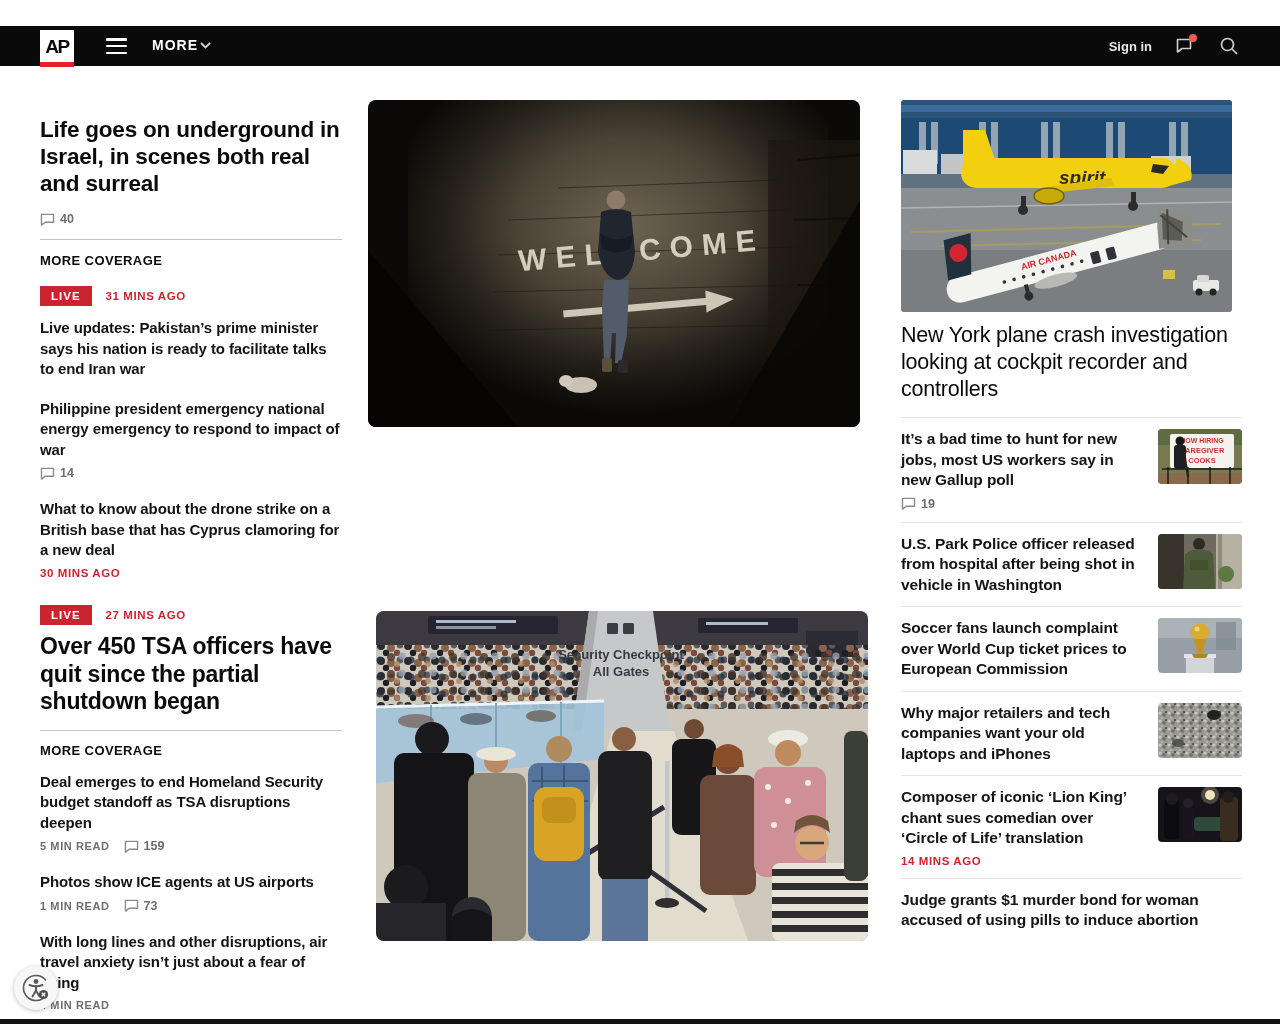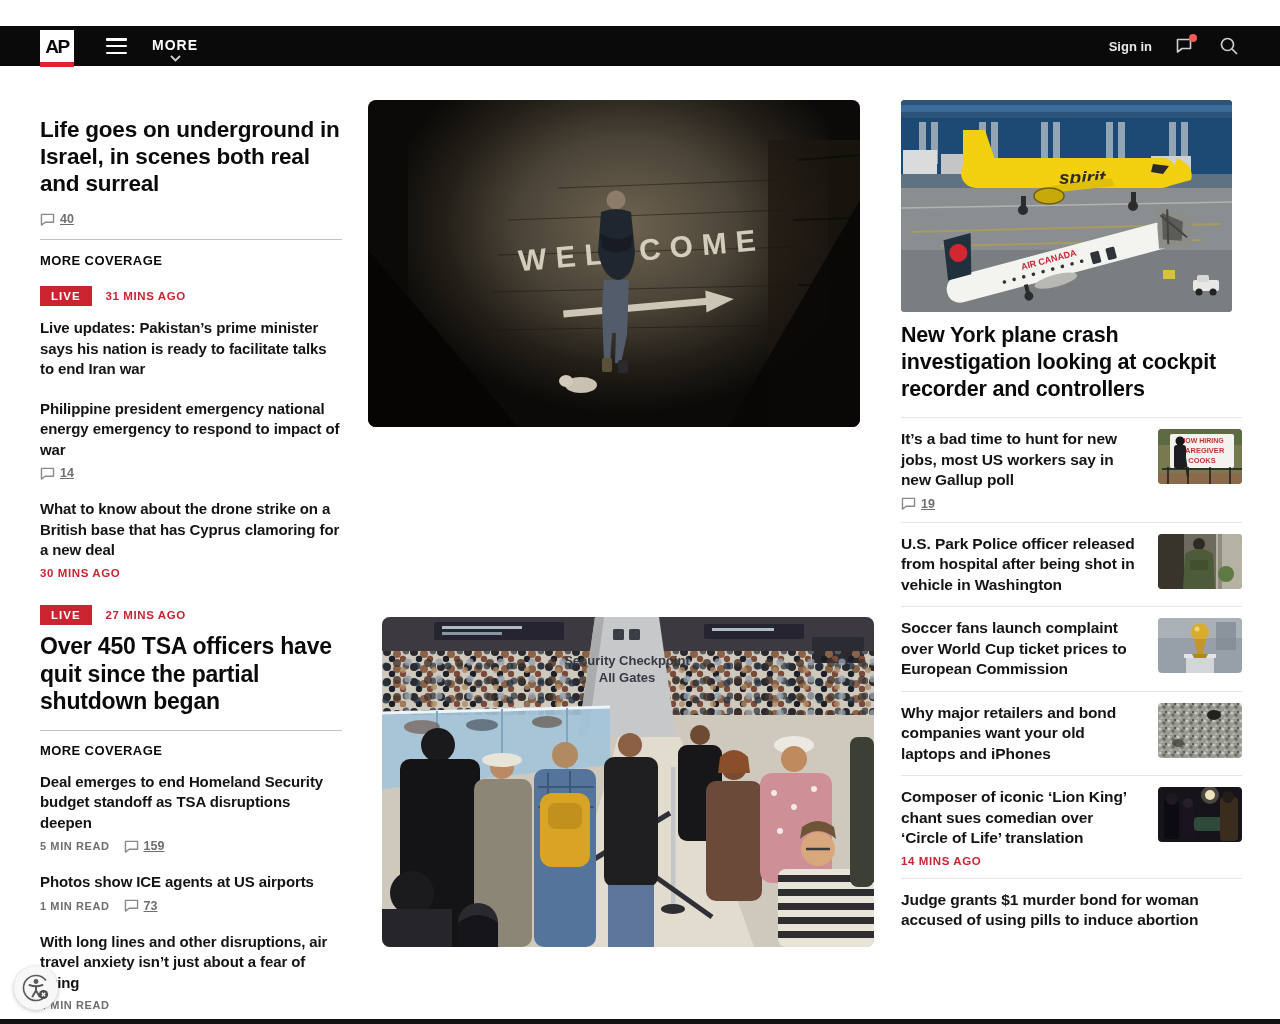--- a/index.html
+++ b/index.html
@@ -7,35 +7,35 @@
   body{font-family:"Liberation Sans", sans-serif;-webkit-font-smoothing:antialiased;}
   #page{position:relative;width:1280px;height:1024px;background:#fff;overflow:hidden;}
 
   
   .topbar{position:absolute;left:0;top:0;width:1280px;height:40px;background:#0a0a0a;z-index:20;margin-top:26px;}
   .ap-logo{position:absolute;left:40px;top:4px;width:34px;height:37px;background:#fff;border-bottom:5px solid #e8202e;
            display:flex;align-items:center;justify-content:center;cursor:pointer;}
   .ap-logo span{font-weight:900;font-size:19px;letter-spacing:-1.5px;color:#0a0a0a;line-height:1;}
   .hamburger{position:absolute;left:106px;top:12px;width:21px;height:16px;display:flex;flex-direction:column;justify-content:space-between;cursor:pointer;}
   .hamburger i{display:block;height:2.5px;background:#fff;border-radius:1px;}
-  .nav-more{position:absolute;left:152px;top:11px;color:#fff;font-size:14px;font-weight:700;letter-spacing:1px;display:flex;align-items:center;gap:2px;cursor:pointer;flex-direction:column;}
+  .nav-more{position:absolute;left:152px;top:11px;color:#fff;font-size:14px;font-weight:700;letter-spacing:1px;display:flex;align-items:center;gap:2px;cursor:pointer;}
   .nav-right{position:absolute;right:40px;top:0;height:40px;display:flex;align-items:center;gap:22px;}
   .sign-in{color:#e8e8e8;font-size:13px;font-weight:600;cursor:pointer;}
   .icon-btn{position:relative;width:22px;height:22px;cursor:pointer;display:flex;align-items:center;justify-content:center;}
   .red-dot{position:absolute;right:-1px;top:-1px;width:8px;height:8px;border-radius:50%;background:#f25c54;}
 
   
   .headline-xl{font-size:22.5px;line-height:27px;font-weight:800;color:#0a0a0a;letter-spacing:-0.2px;cursor:pointer;margin-top:16px;}
-  .headline-l{font-size:21.5px;line-height:27px;font-weight:700;color:#0a0a0a;letter-spacing:-0.2px;cursor:pointer;}
+  .headline-l{font-size:21.5px;line-height:27px;font-weight:400;color:#0a0a0a;letter-spacing:-0.2px;cursor:pointer;}
   .kicker{font-size:13px;font-weight:800;color:#0a0a0a;letter-spacing:0.4px;}
   .divider{border-top:1px solid #c4c4c4;}
   .divider-light{border-top:1px solid #e6e6e6;}
   .art-title{font-size:15px;line-height:20.5px;font-weight:700;color:#141414;letter-spacing:-0.1px;cursor:pointer;}
   .meta-row{display:flex;align-items:center;gap:14px;margin-top:6px;}
-  .comments{display:flex;align-items:center;gap:5px;color:#6e6e6e;font-size:12.5px;font-weight:600;cursor:pointer;text-decoration:underline;}
+  .comments{display:flex;align-items:center;gap:5px;color:#6e6e6e;font-size:12.5px;font-weight:600;cursor:pointer;}
   .meta-read{color:#6e6e6e;font-size:11px;font-weight:700;letter-spacing:0.6px;}
   .time-red{color:#cb2431;font-size:11.5px;font-weight:800;letter-spacing:0.6px;}
   .live-row{display:flex;align-items:center;gap:14px;}
   .live-badge{background:#cb2431;color:#fff;font-size:11.5px;font-weight:800;letter-spacing:1px;padding:4px 11px;}
 
   
   .left-col{position:absolute;left:40px;top:100px;width:302px;}
   .left-col2{position:absolute;left:40px;top:605px;width:302px;}
   .figure{position:absolute;border-radius:8px;overflow:hidden;cursor:pointer;background:#f9a8d4;}
   .fig-tunnel{left:368px;top:100px;width:492px;height:327px;}
@@ -212,21 +212,21 @@
       <g>
         <ellipse cx="213" cy="285" rx="16" ry="8" fill="#c9c1b1"></ellipse>
         <ellipse cx="198" cy="281" rx="7" ry="6" fill="#d2cabb"></ellipse>
       </g>
       <path d="M0 150 L150 327 L0 327 Z" fill="#060504"></path>
       <path d="M492 100 L492 327 L360 327 Z" fill="#080706" opacity="0.85"></path>
       <rect width="492" height="327" fill="none"></rect>
     </svg>
   </figure>
 
-  <figure class="figure fig-airport" style="margin:14px;text-align:center;">
+  <figure class="figure fig-airport" style="margin:8px;text-align:center;">
     <svg width="492" height="330" viewBox="0 0 492 330">
       <defs>
         <pattern id="crowdp" width="27" height="15" patternUnits="userSpaceOnUse">
           <circle cx="5" cy="5" r="4" fill="#2a2a2e"></circle>
             <circle cx="15" cy="7" r="4" fill="#8a6248"></circle>
           <circle cx="24" cy="4" r="3.4" fill="#585a5e"></circle>
             <circle cx="10" cy="12" r="3.2" fill="#1d1f26"></circle>
           <circle cx="21" cy="12" r="3.2" fill="#7a4a3a"></circle>
         </pattern>
         <pattern id="crowdp2" width="31" height="17" patternUnits="userSpaceOnUse" patternTransform="translate(9 6)">
@@ -497,21 +497,21 @@
           <path d="M34 36 h16 l-2 4 h-12 z" fill="#b08624"></path>
           <circle cx="39" cy="11" r="2.5" fill="#f0d27a"></circle>
         </svg>
       </div>
     </div>
 
     <div class="divider-light"></div>
 
     <div class="rail-item">
       <div class="rail-text">
-        <div class="art-title" style="font-size:15.5px;">Why major retailers and bond companies want your old laptops and iPhones</div>
+        <div class="art-title" style="font-size:15.5px;">Why major retailers and tech companies want your old laptops and iPhones</div>
       </div>
       <div class="thumb">
         <svg width="84" height="55" viewBox="0 0 84 55">
           <defs>
             <pattern id="shred" width="9" height="8" patternUnits="userSpaceOnUse">
               <rect width="9" height="8" fill="#9a9a94"></rect>
               <circle cx="2" cy="2" r="1.6" fill="#c9c9c2"></circle>
                 <circle cx="6" cy="4" r="1.8" fill="#6e6e66"></circle>
               <circle cx="4" cy="7" r="1.3" fill="#b5b5ad"></circle>
                 <circle cx="8" cy="1" r="1.2" fill="#55554e"></circle>

